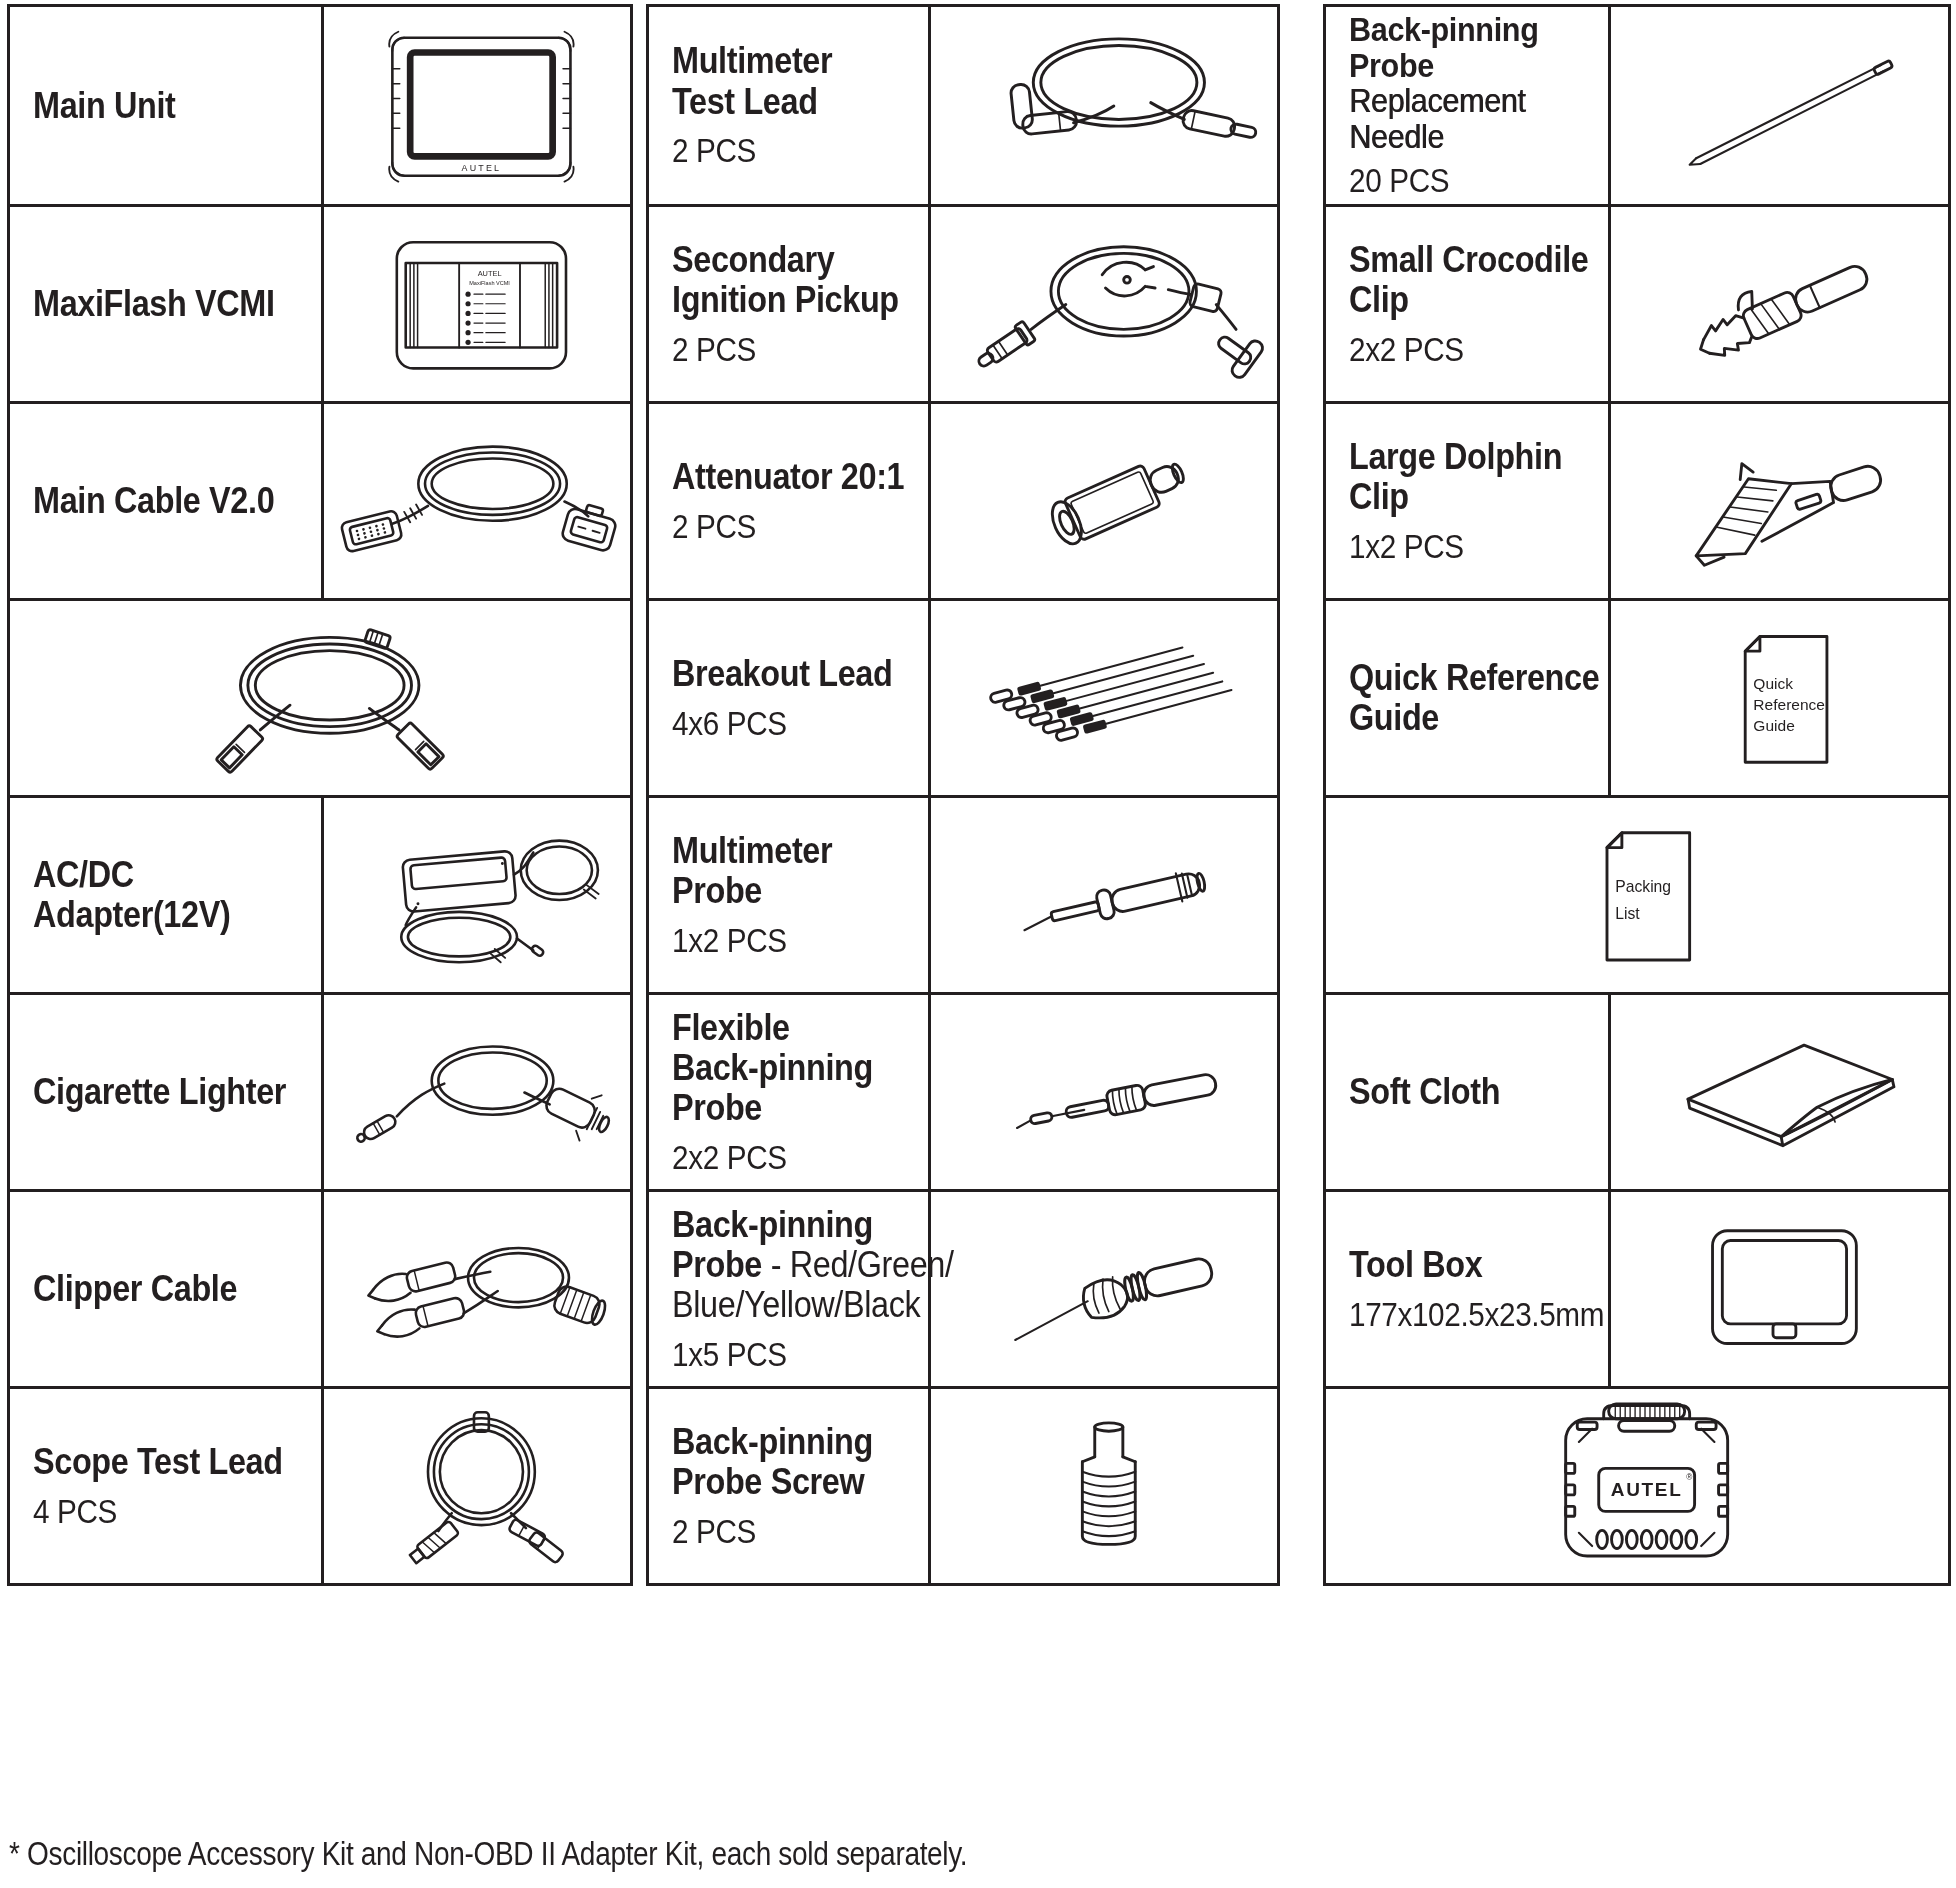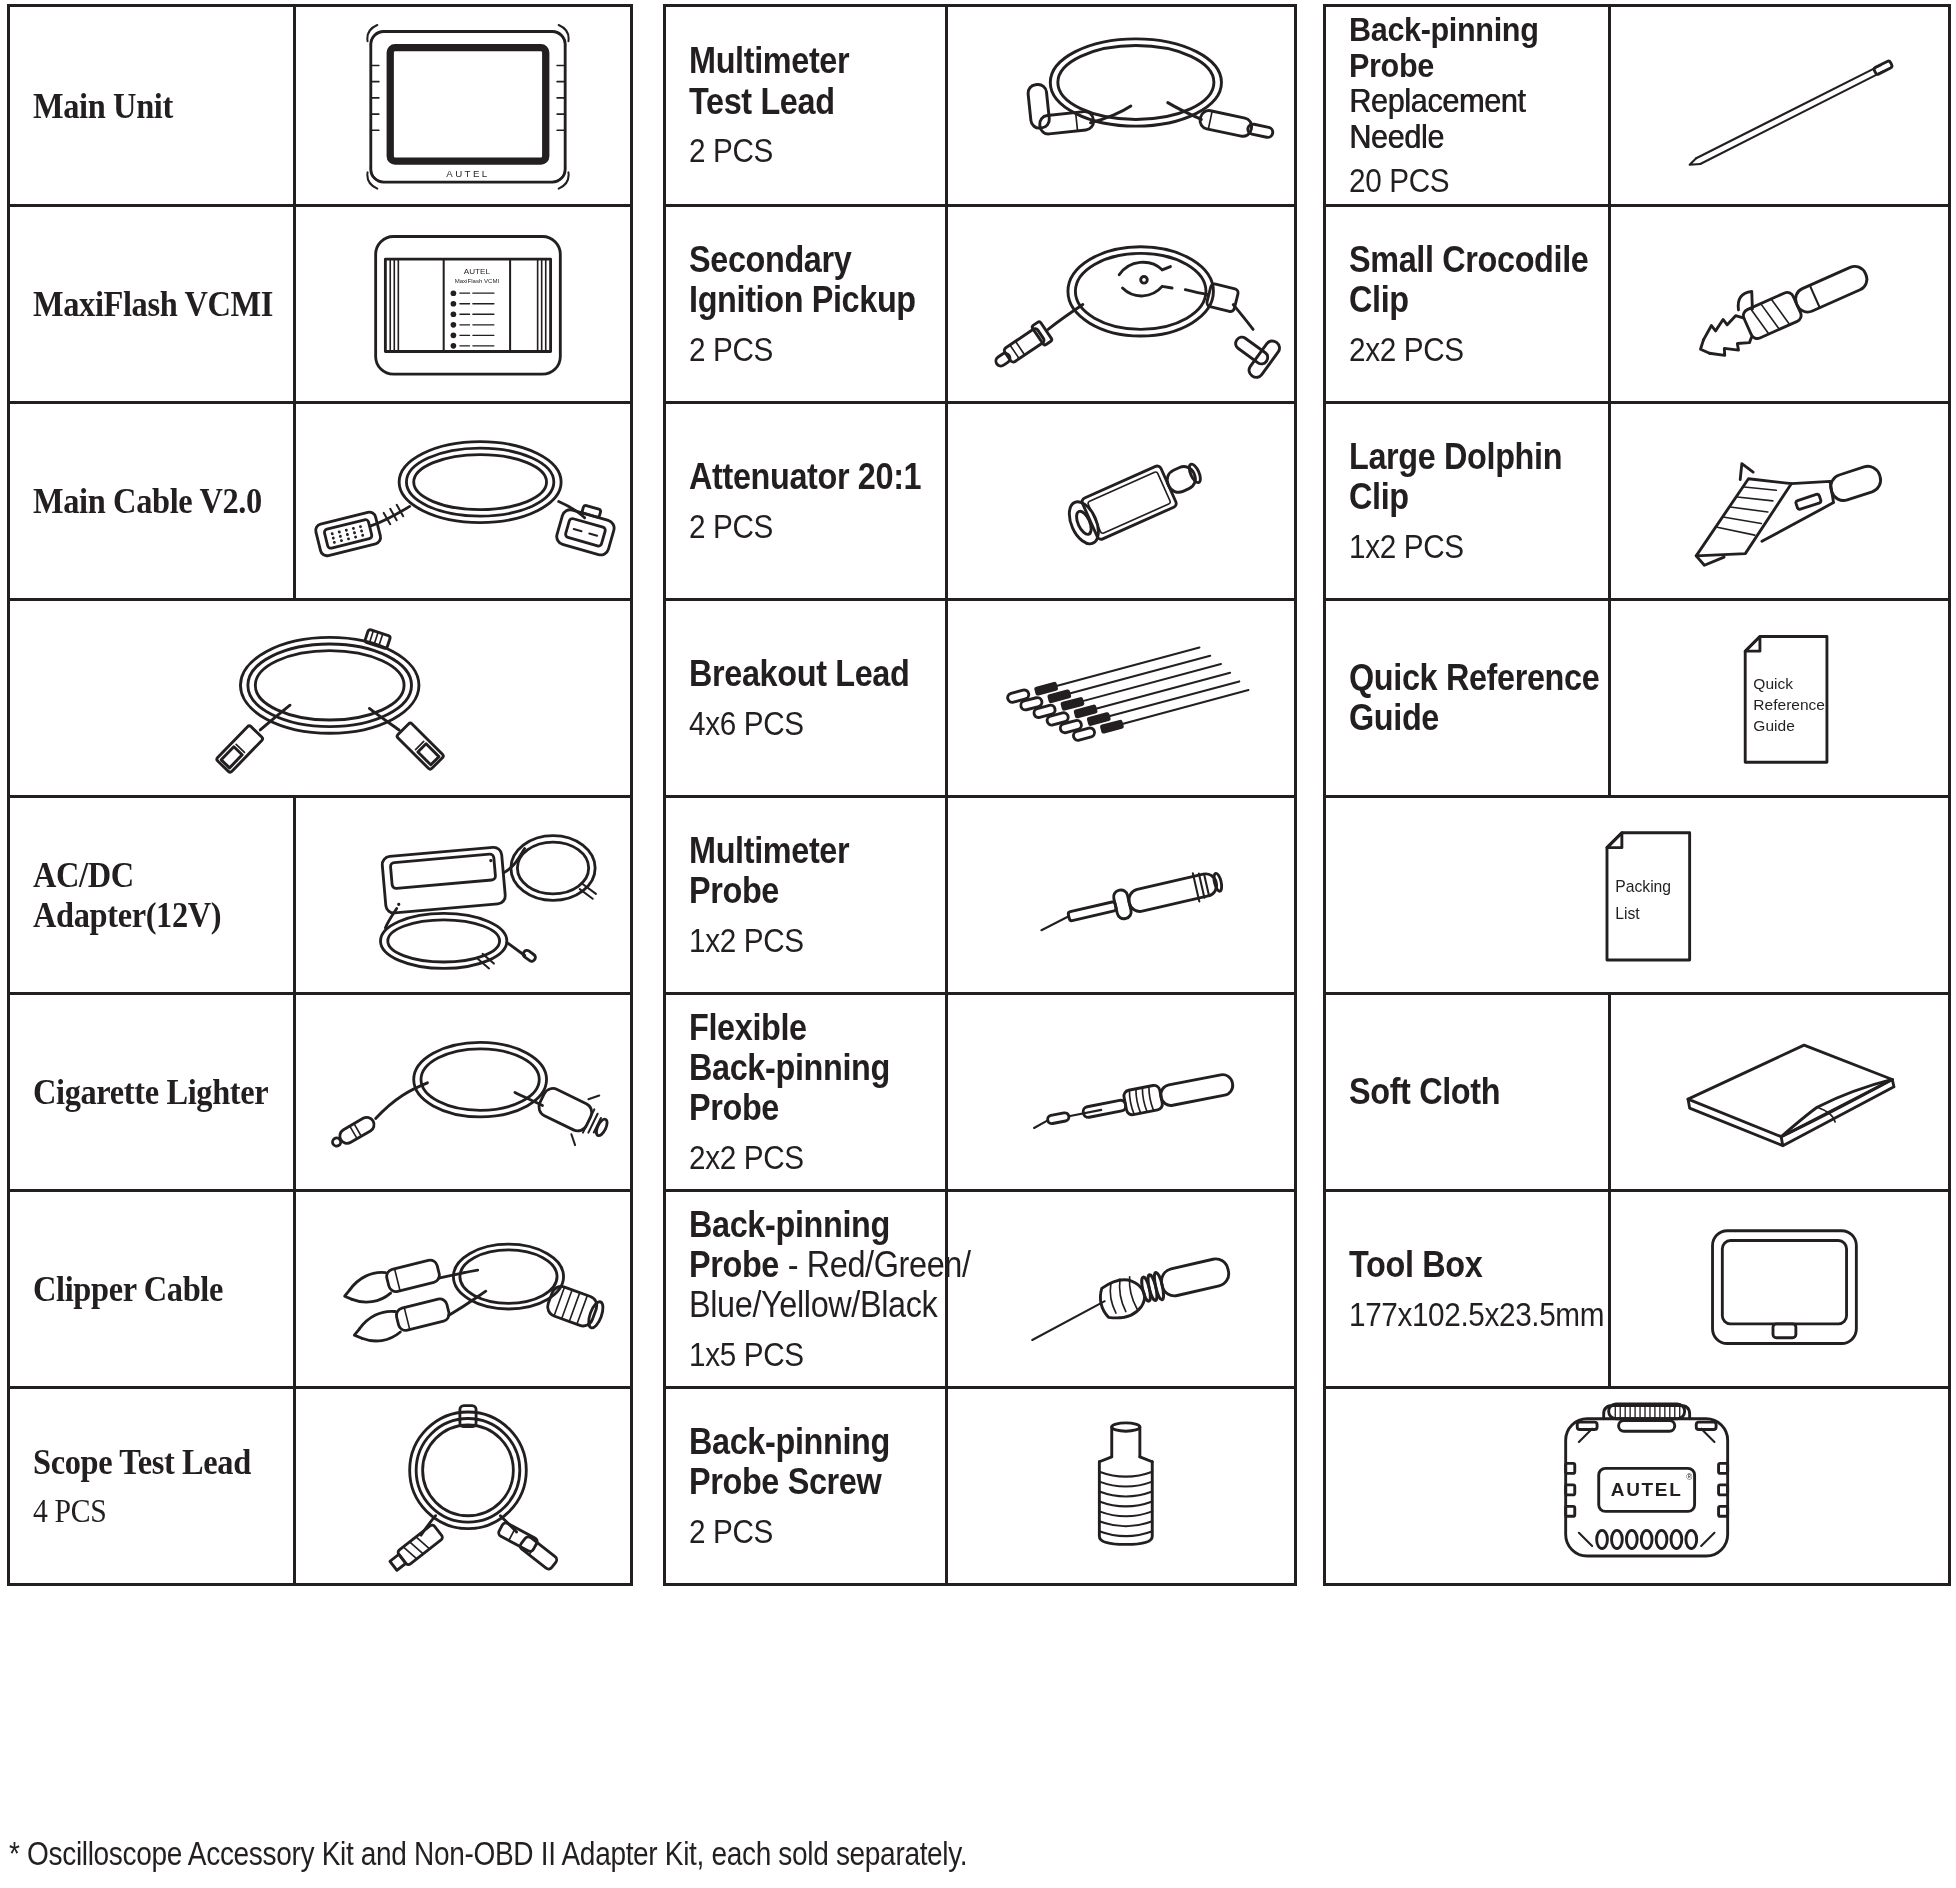--- a/index.html
+++ b/index.html
@@ -1,26 +1,26 @@
 <!DOCTYPE html>
 <html style="font-size:14px"><head>
 <meta charset="utf-8">
 <style>
   html,body{margin:0;padding:0;background:#fff;}
   .page{position:relative;width:1956px;height:1888px;background:#ffffff;
         font-family:"Liberation Sans",sans-serif;color:#231f20;overflow:hidden;}
   .pack-table{position:absolute;top:4.3px;border:3.5px solid #231f20;box-sizing:border-box;background:#fff;}
   #table-left{left:7px;width:626px;}
-  #table-middle{left:663px;width:634px;}
+  #table-middle{left:646px;width:634px;}
   #table-right{left:1323px;width:628px;}
   .row{display:flex;height:197px;border-top:3.5px solid #231f20;box-sizing:border-box;}
   .row:first-child{border-top:none;}
   .label-cell{border-right:3.5px solid #231f20;box-sizing:border-box;display:flex;flex-direction:column;
               justify-content:center;padding-left:22.6px;padding-right:3.5px;}
-  #table-left .label-cell{width:286px;font-family:Liberation Serif, serif;}
+  #table-left .label-cell{width:314px;}
   #table-middle .label-cell{width:282px;}
   #table-right .label-cell{width:285px;}
   .image-cell{flex:1;display:flex;align-items:center;justify-content:flex-end;overflow:hidden;}
   .image-cell svg{width:97%;height:95%;display:block;}
   .label{font-weight:700;font-size:36px;line-height:1.12;letter-spacing:-0.4px;
          transform:scaleX(0.9);transform-origin:0 50%;white-space:nowrap;}
   .compact .label{font-size:34px;line-height:1.05;}
   .compact .qty{margin-top:7px;}
   .qty{font-weight:400;font-size:33px;letter-spacing:-0.4px;margin-top:10.4px;
        transform:scaleX(0.9);transform-origin:0 50%;white-space:pre;}

